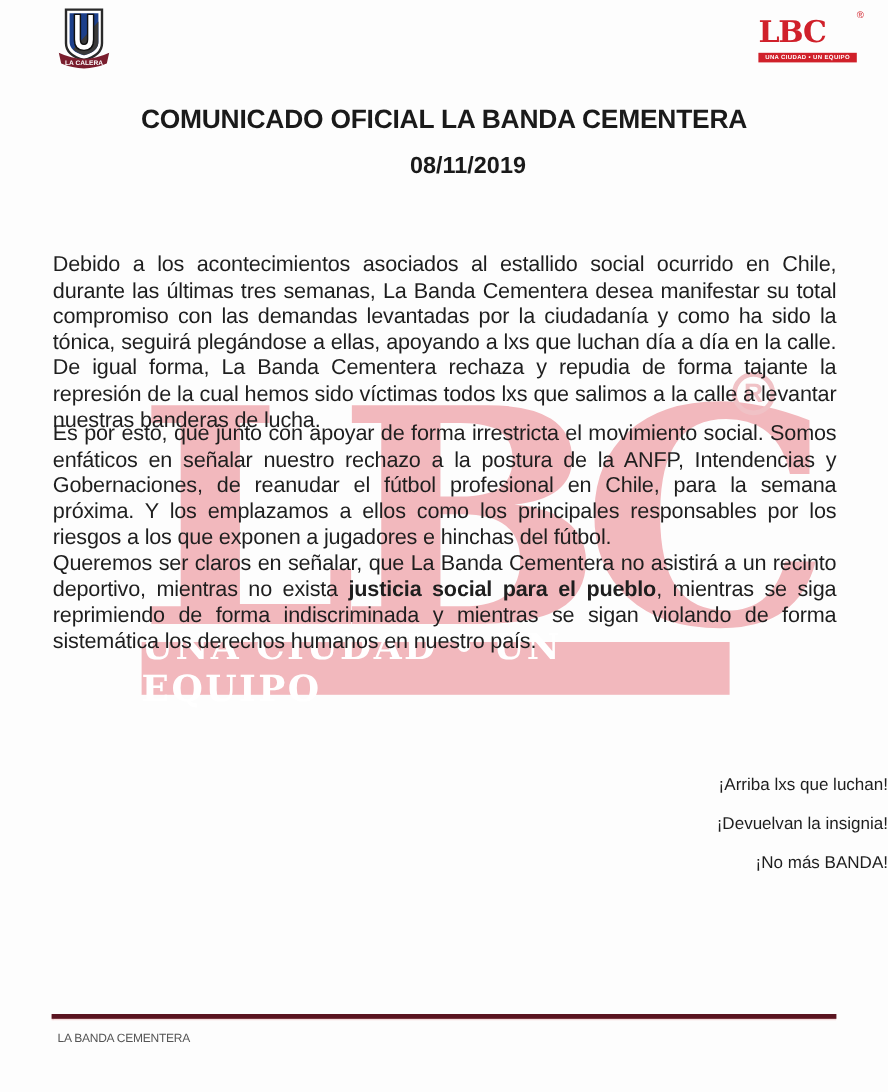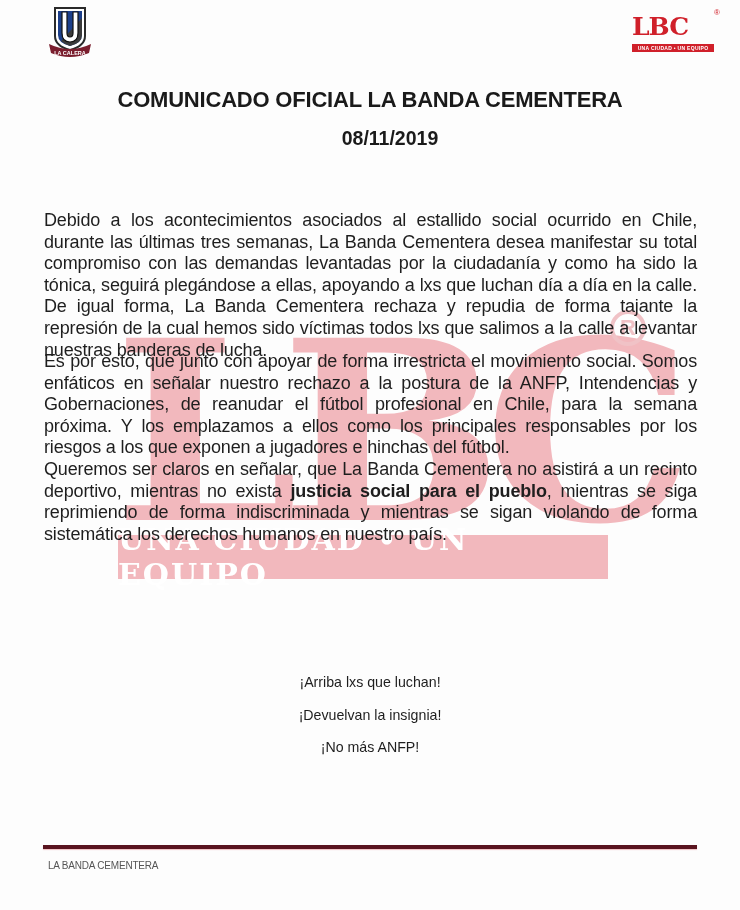--- a/index.html
+++ b/index.html
@@ -175,23 +175,23 @@
     .p1 { top: 210px; }
     .p2 { top: 351px; }
     .p3 { top: 459px; }
     .p4 { top: 584px; font-weight: bold; letter-spacing: -0.35px; }
     .bold { font-weight: bold; }
 
     
     .slogans {
       position: absolute;
       left: 0;
-      top: 666px;
-      width: 740px;
-      text-align: center;
+      top: 638px;
+      width: 740px;
+      text-align: right;
       z-index: 2;
     }
     .slogan {
       font-family: "Liberation Sans", sans-serif;
       font-size: 14.2px;
       line-height: 32.5px;
       color: #1e1e1e;
     }
 
     
@@ -257,19 +257,19 @@
   <div class="title">COMUNICADO OFICIAL LA BANDA CEMENTERA</div>
   <div class="date">08/11/2019</div>
 
   <p class="body-text p1">Debido a los acontecimientos asociados al estallido social ocurrido en Chile, durante las últimas tres semanas, La Banda Cementera desea manifestar su total compromiso con las demandas levantadas por la ciudadanía y como ha sido la tónica, seguirá plegándose a ellas, apoyando a lxs que luchan día a día en la calle. De igual forma, La Banda Cementera rechaza y repudia de forma tajante la represión de la cual hemos sido víctimas todos lxs que salimos a la calle a levantar nuestras banderas de lucha.</p>
   <p class="body-text p2">Es por esto, que junto con apoyar de forma irrestricta el movimiento social. Somos enfáticos en señalar nuestro rechazo a la postura de la ANFP, Intendencias y Gobernaciones, de reanudar el fútbol profesional en Chile, para la semana próxima. Y los emplazamos a ellos como los principales responsables por los riesgos a los que exponen a jugadores e hinchas del fútbol.</p>
   <p class="body-text p3"><span>Queremos ser claros en señalar, que La Banda Cementera no asistirá a un recinto deportivo, mientras no exista </span><span class="bold">justicia social para el pueblo</span><span>, mientras se siga reprimiendo de forma indiscriminada y mientras se sigan violando de forma sistemática los derechos humanos en nuestro país.</span></p>
 
   <div class="slogans">
     <div class="slogan">¡Arriba lxs que luchan!</div>
     <div class="slogan">¡Devuelvan la insignia!</div>
-    <div class="slogan">¡No más ANFP!</div>
+    <div class="slogan">¡No más BANDA!</div>
   </div>
 
   <div class="footer-rule"></div>
   <div class="footer-text">LA BANDA CEMENTERA</div>
 
 </div>
 
 </body></html>

